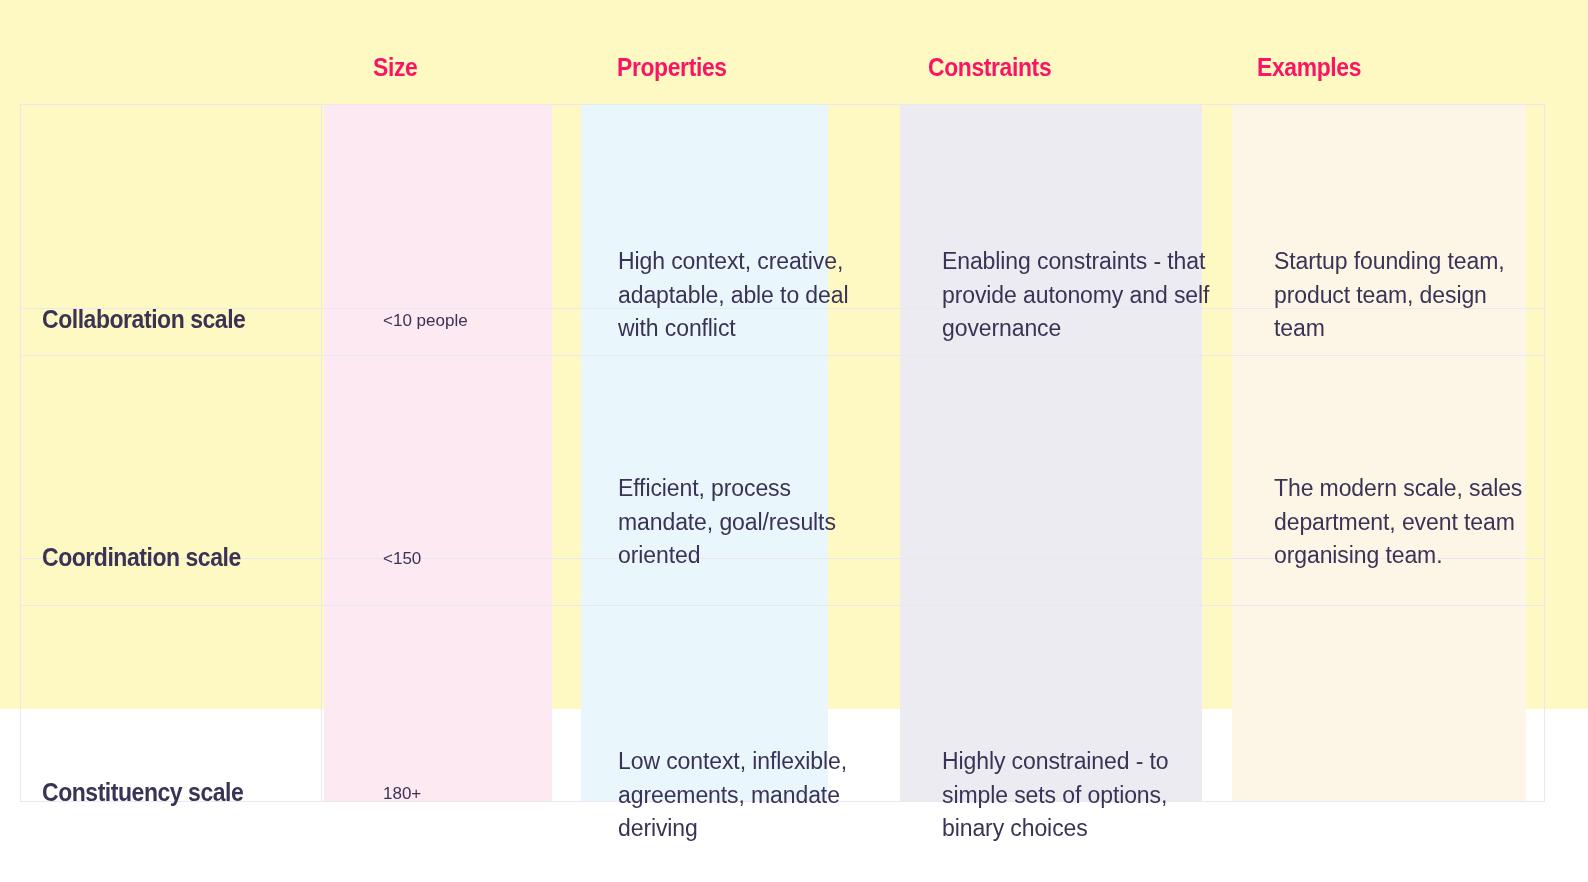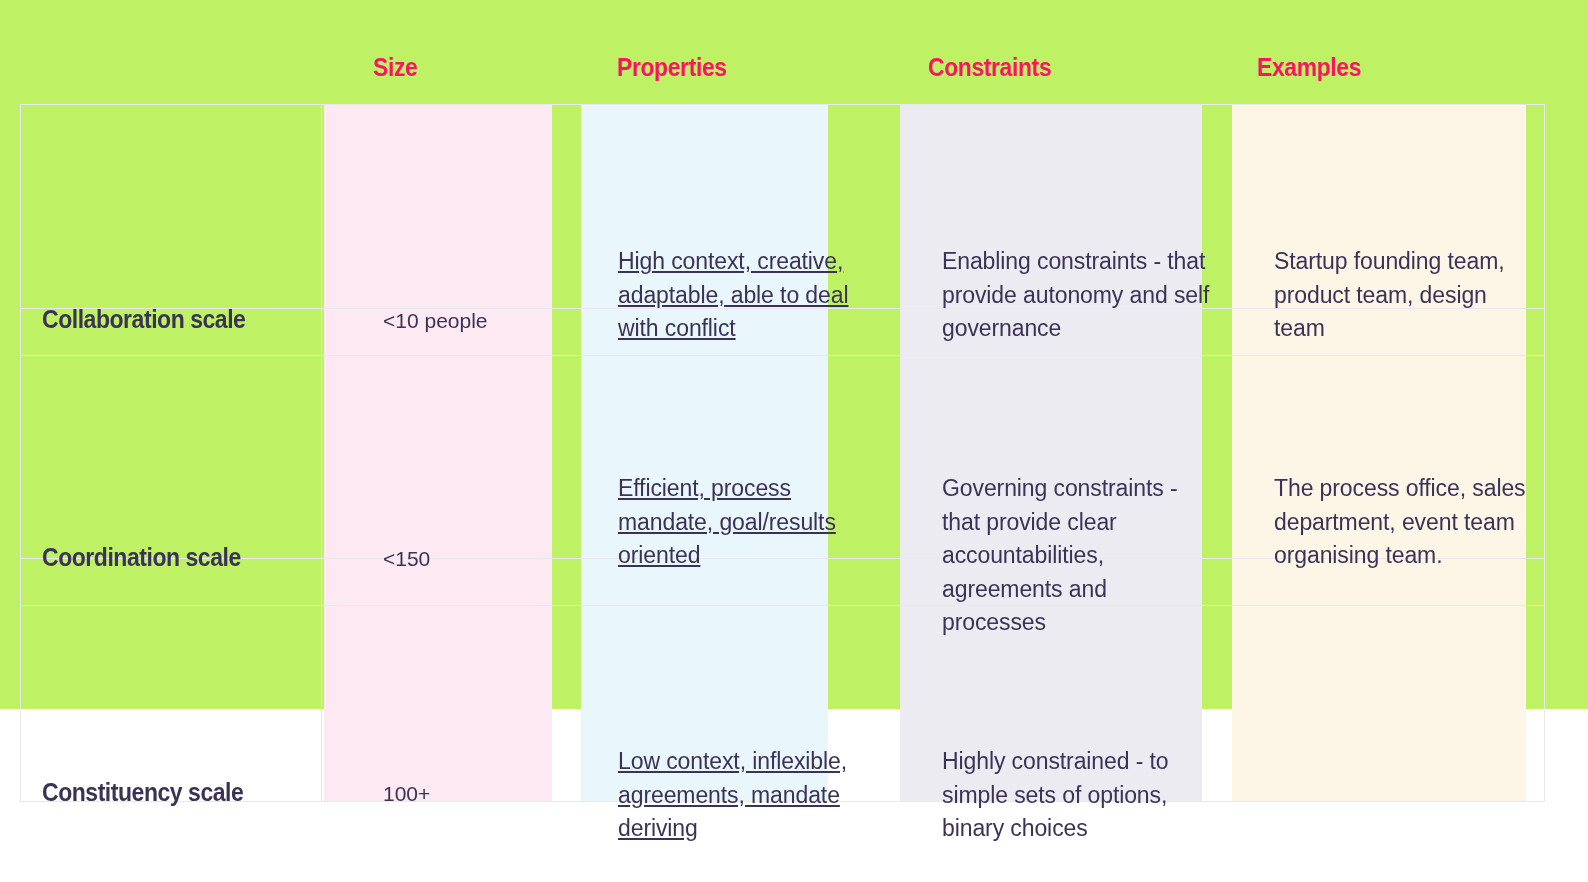--- a/index.html
+++ b/index.html
@@ -11,21 +11,21 @@
     width: 1588px;
     height: 882px;
     font-family: "Liberation Sans", sans-serif;
     overflow: hidden;
   }
 
   .page {
     position: relative;
     width: 1588px;
     height: 709px;
-    background: #bef264;
+    background: #fef9c3;
   }
 
   
   .band {
     position: absolute;
     top: 104px;
     height: 698px;
     z-index: 0;
   }
   .band-size      { left: 324px;  width: 228px; background: #FDE9F1; }
@@ -110,32 +110,32 @@
     font-weight: bold;
     letter-spacing: -0.5px;
     line-height: 30px;
     transform: scaleX(0.92);
     transform-origin: left center;
   }
 
   .cell-size {
     left: 363px;
     width: 180px;
-    font-size: 21px;
+    font-size: 17px;
     font-weight: normal;
     line-height: 34px;
   }
 
   .cell-text {
     font-size: 23px;
     font-weight: normal;
     line-height: 33.5px;
     letter-spacing: -0.1px;
   }
-  .cell-props  { left: 598px;  width: 245px; text-decoration: underline; }
+  .cell-props  { left: 598px;  width: 245px; }
   .cell-constr { left: 922px;  width: 270px; }
   .cell-examples { left: 1254px; width: 252px; }
 
   
   .row1-mid { top: 200px; }
   .row2-mid { top: 438px; }
   .row3-mid { top: 673px; }
 
   .row1-top { top: 141px; }
   .row2-top { top: 368px; }
@@ -172,22 +172,21 @@
 
     <div class="cell cell-label row1-mid">Collaboration scale</div>
     <div class="cell cell-size row1-mid">&lt;10 people</div>
     <div class="cell cell-text cell-props row1-top">High context, creative, adaptable, able to deal with conflict</div>
     <div class="cell cell-text cell-examples row1-top">Startup founding team, product team, design team</div>
     <div class="cell cell-text cell-constr row1-top">Enabling constraints - that provide autonomy and self governance</div>
 
     <div class="cell cell-label row2-mid">Coordination scale</div>
     <div class="cell cell-size row2-mid">&lt;150</div>
     <div class="cell cell-text cell-props row2-top">Efficient, process mandate, goal/results oriented</div>
-    <div class="cell cell-text cell-constr row2-top">Governing constraints - that provide clear accountabilities, agreements and processes</div>
-    <div class="cell cell-text cell-examples row2-top">The process office, sales department, event team organising team.</div>
+    <div class="cell cell-text cell-examples row2-top">The modern scale, sales department, event team organising team.</div>
 
     <div class="cell cell-label row3-mid">Constituency scale</div>
-    <div class="cell cell-size row3-mid">100+</div>
+    <div class="cell cell-size row3-mid">180+</div>
     <div class="cell cell-text cell-props row3-top">Low context, inflexible, agreements, mandate deriving</div>
     <div class="cell cell-text cell-constr row3-top">Highly constrained - to simple sets of options, binary choices</div>
 
   </div>
 </div>
 
 </body></html>

